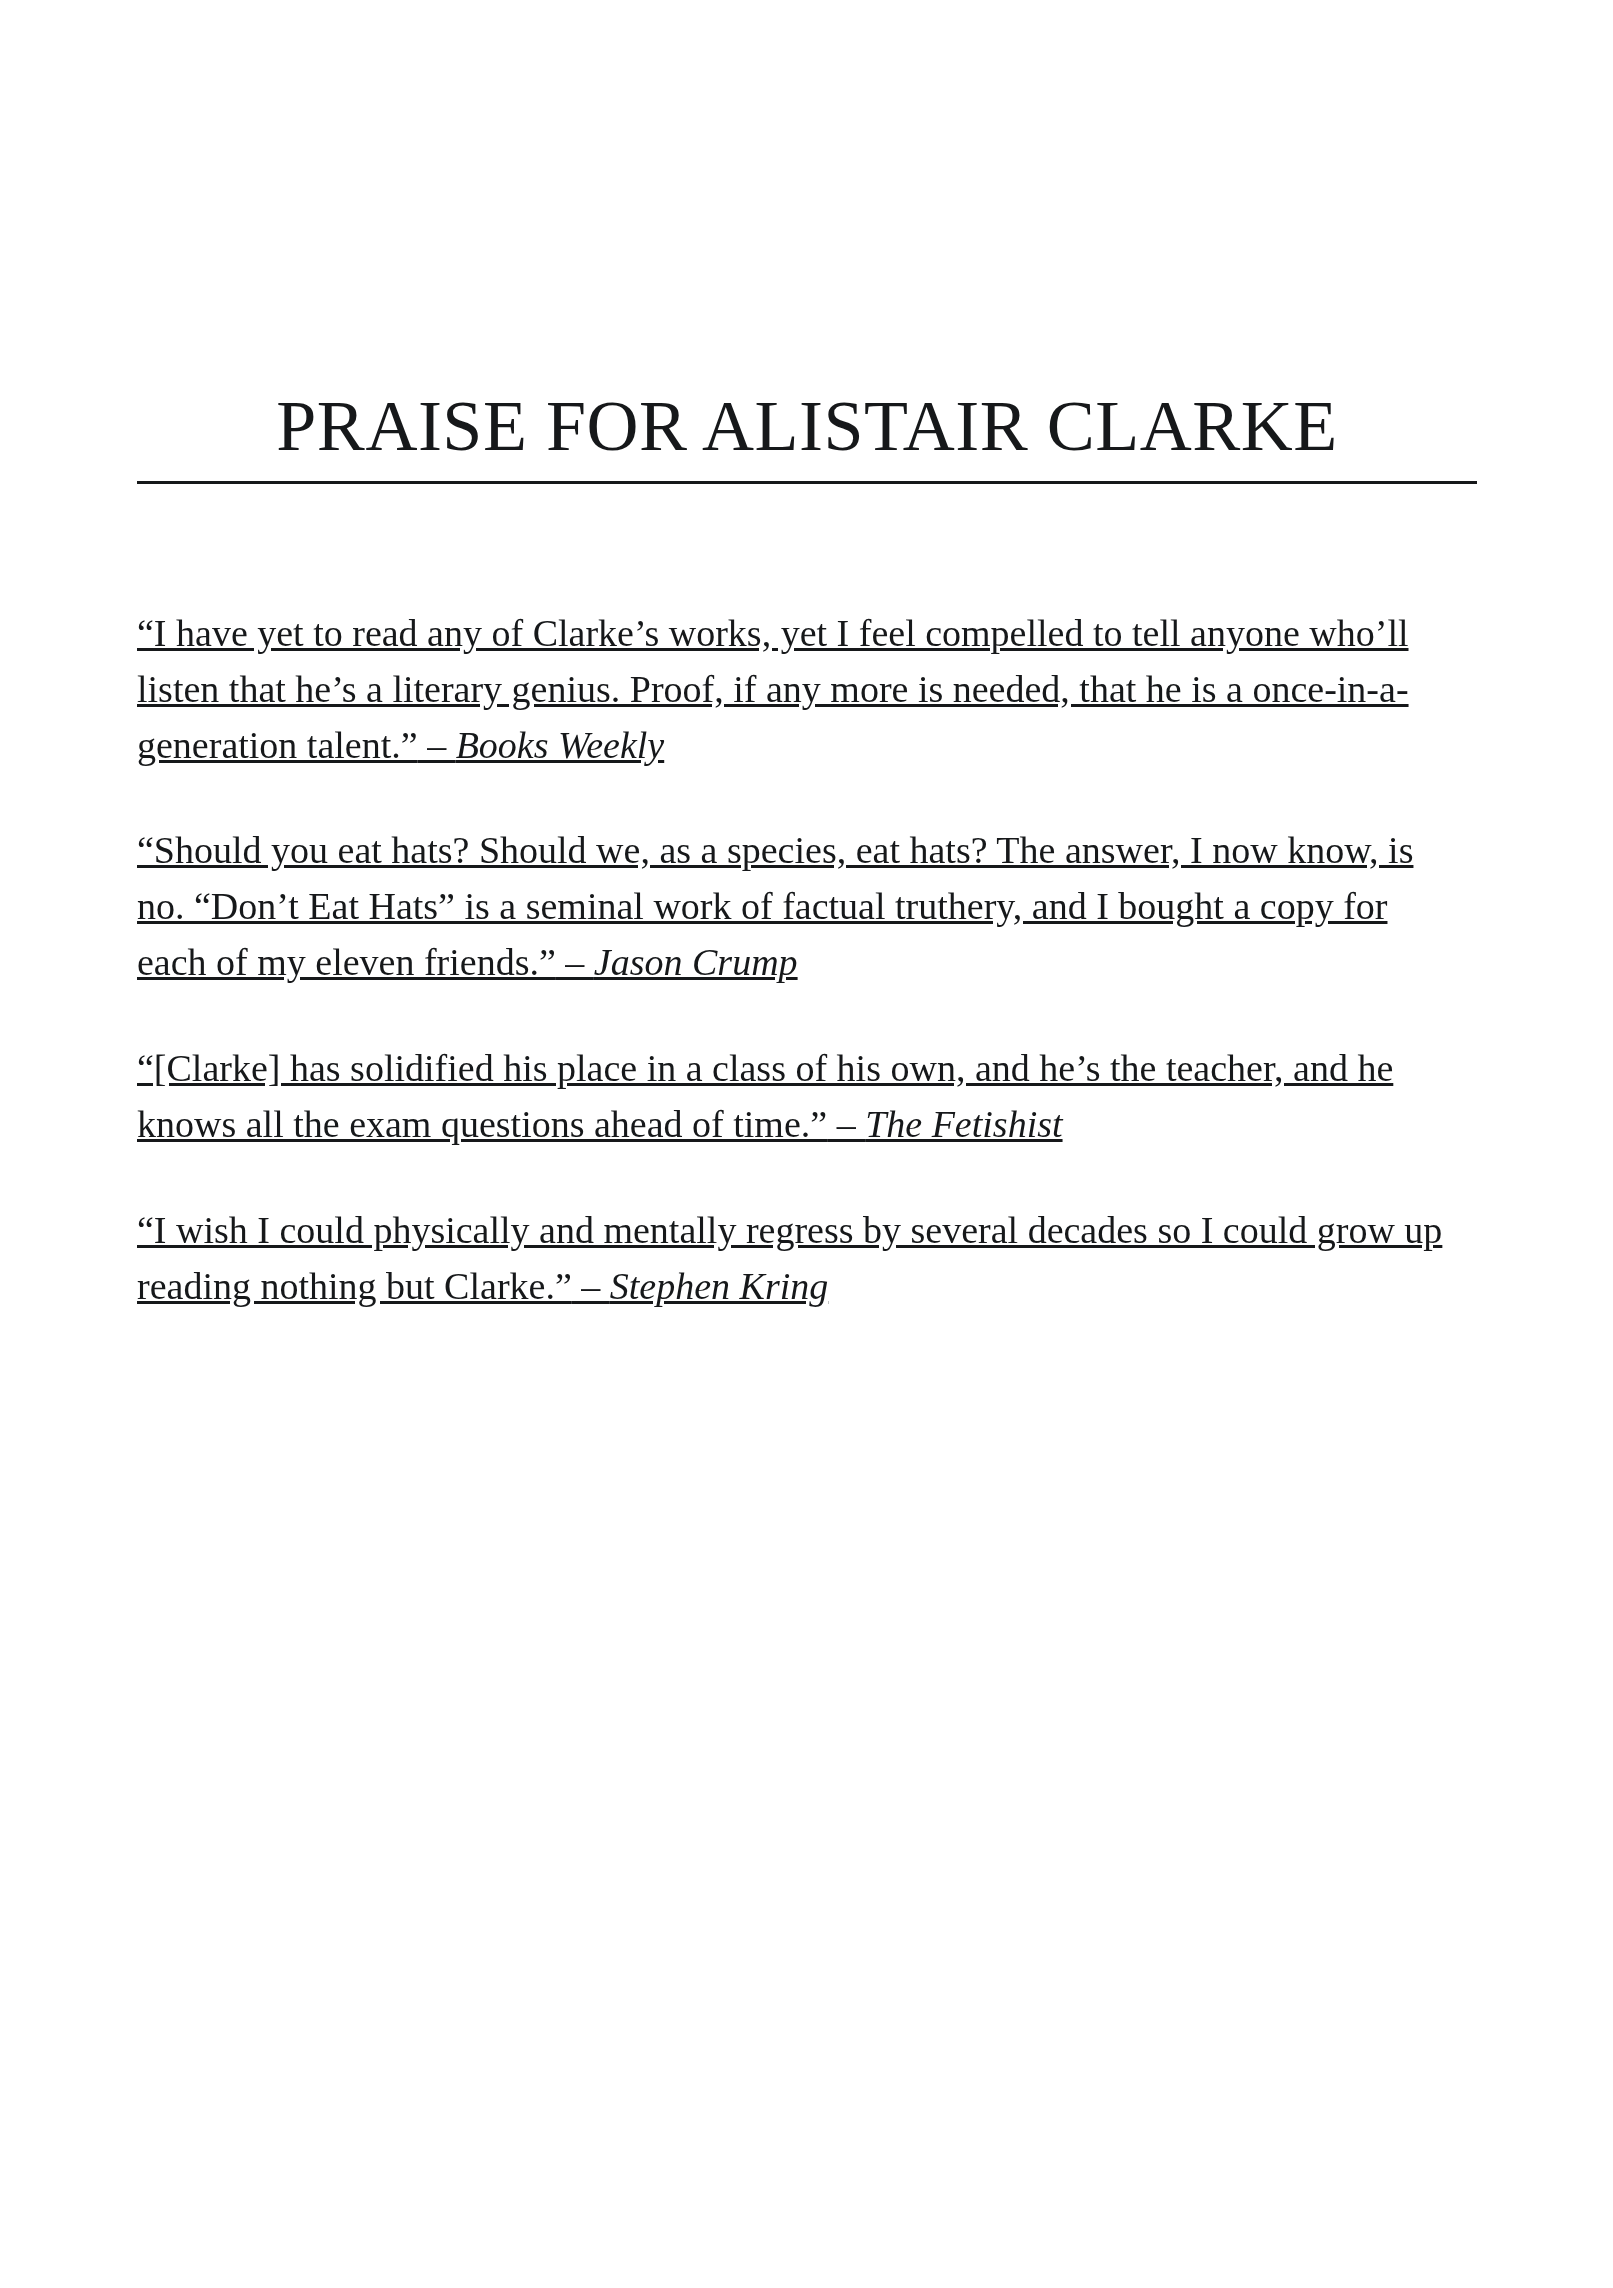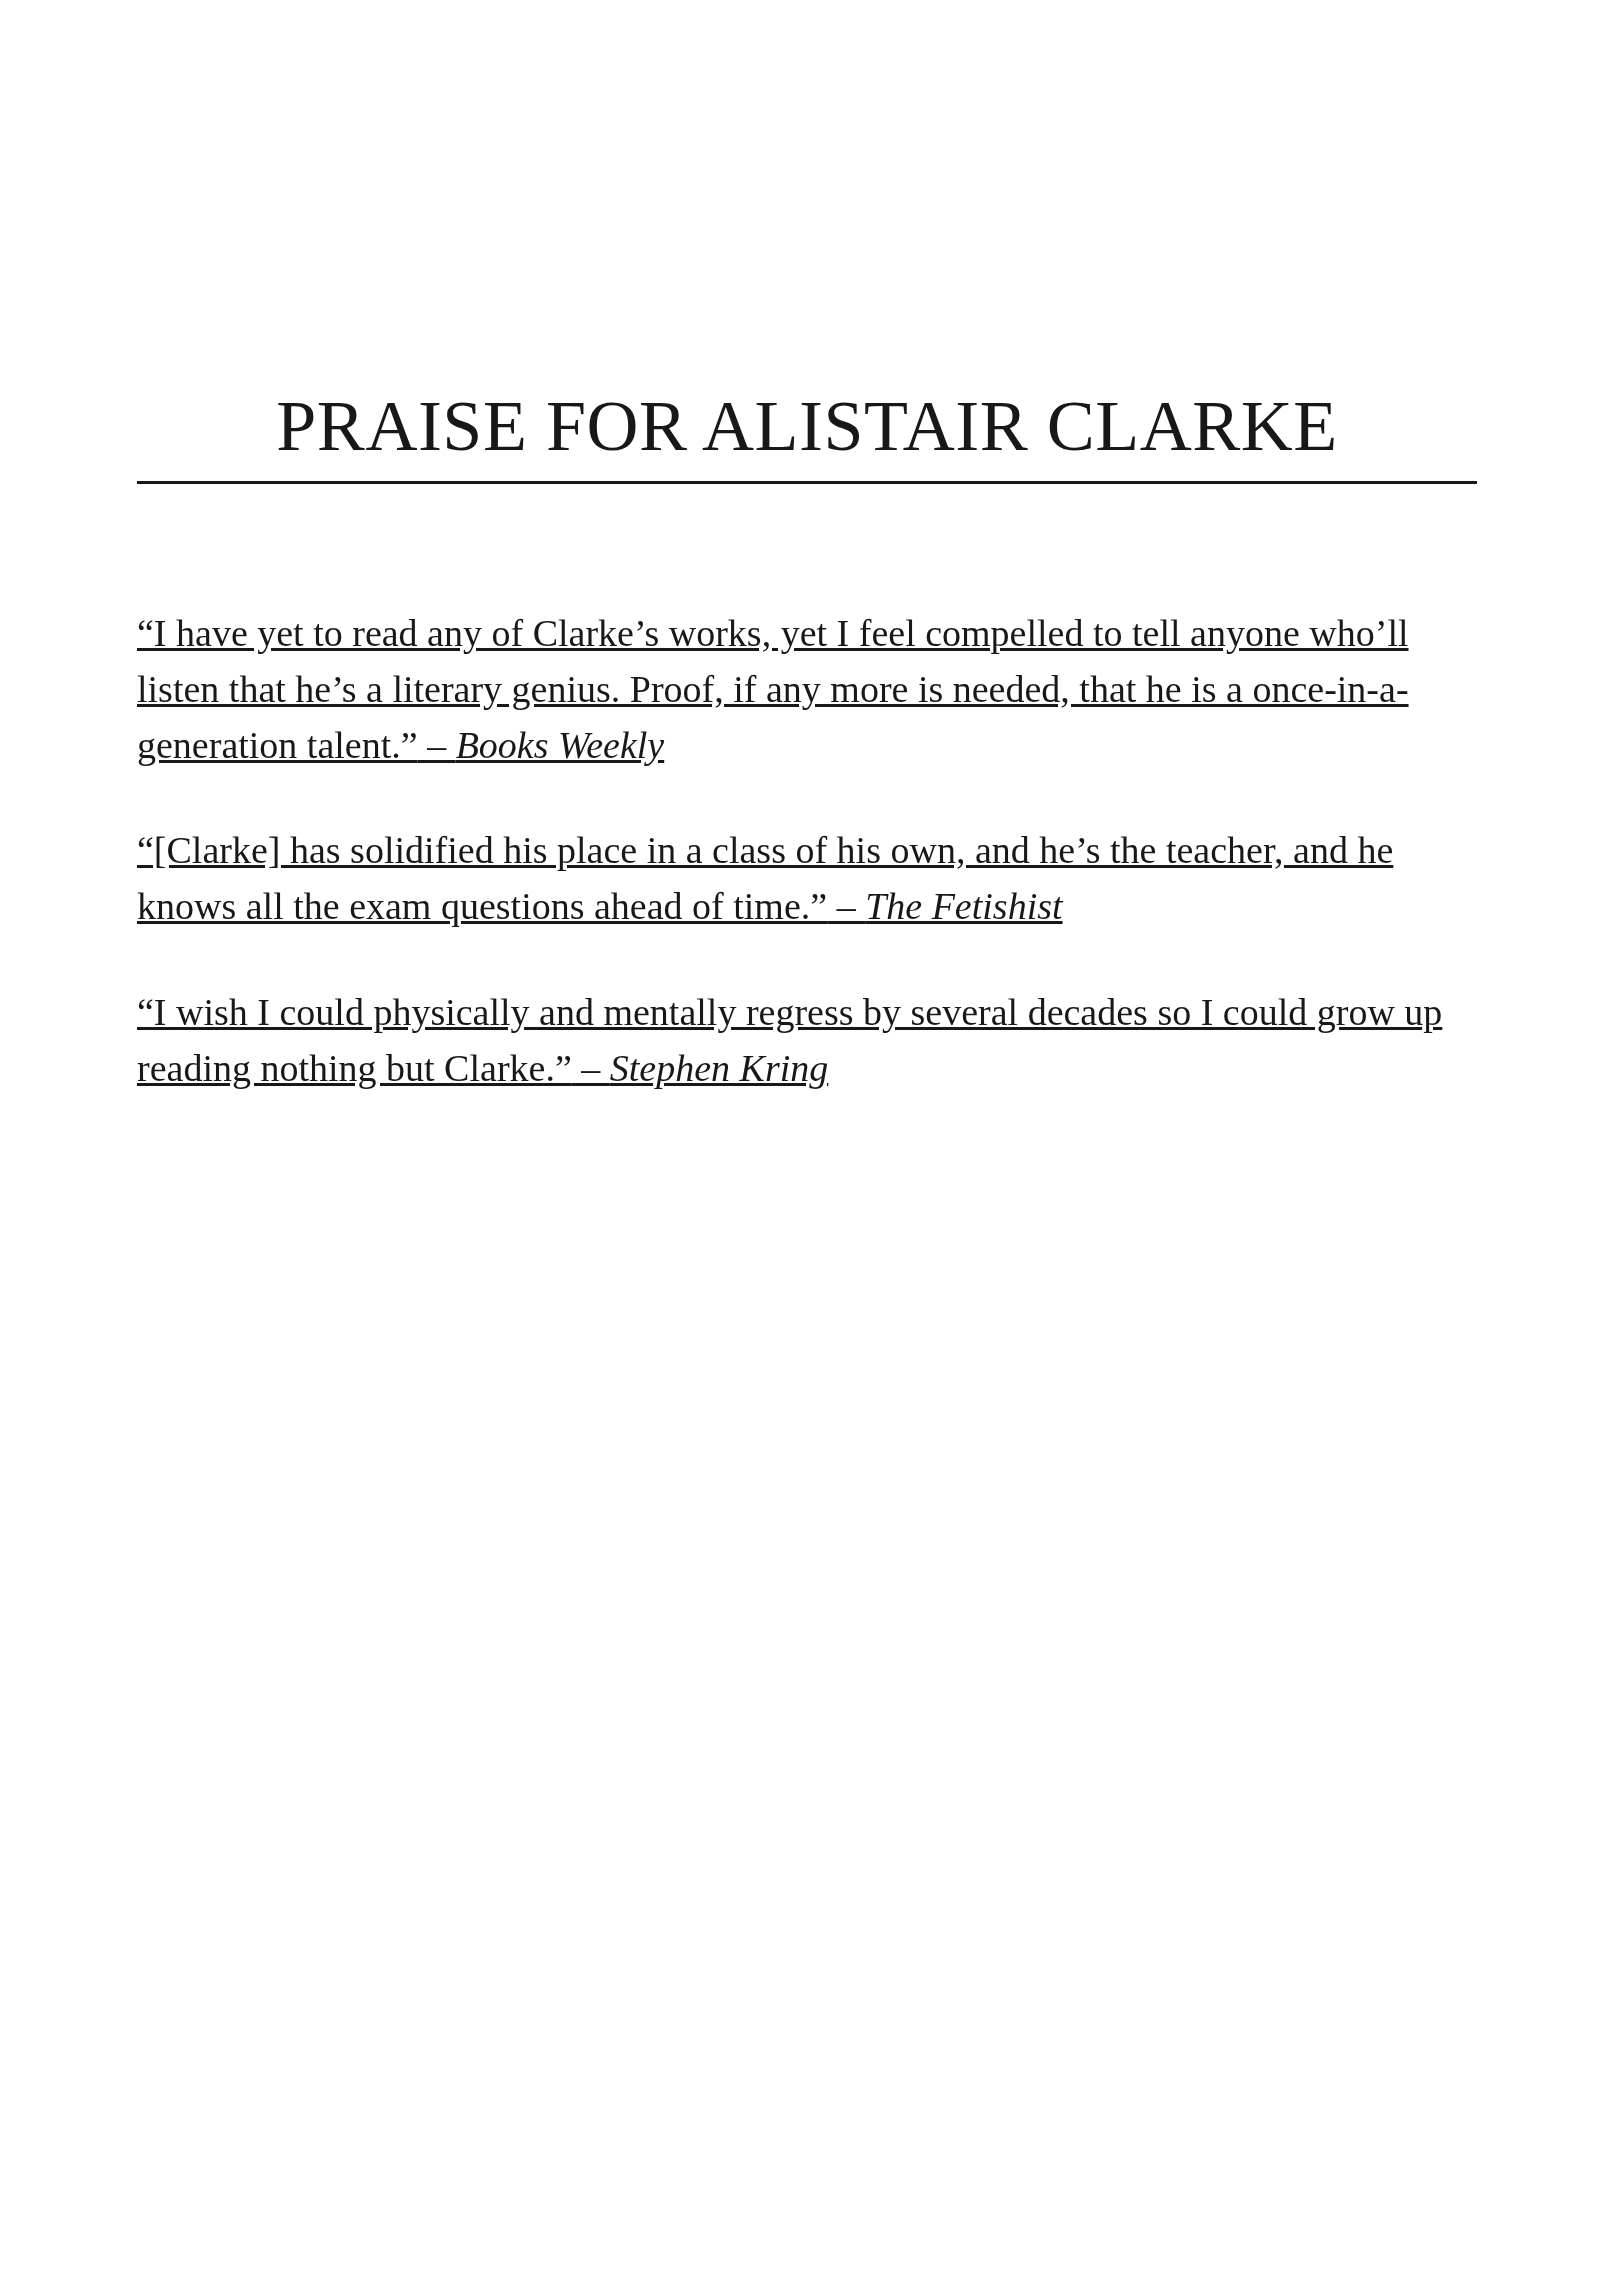--- a/index.html
+++ b/index.html
@@ -77,20 +77,23 @@
     <h1 class="page-title">PRAISE FOR ALISTAIR CLARKE</h1>
 
     <hr class="title-rule">
 
     <div class="quotes">
 
       <p class="quote">
         <span>“I have yet to read any of Clarke’s works, yet I feel compelled to tell anyone who’ll listen that he’s a literary genius. Proof, if any more is needed, that he is a once-in-a-generation talent.”</span><span class="dash"> – </span><span class="attribution">Books Weekly</span>
       </p>
 
+      <p class="quote">
+        <span>“Should you eat hats? Should we, as a species, eat hats? The answer, I now know, is no. “Don’t Eat Hats” is a seminal work of factual truthery, and I bought a copy for each of my eleven friends.”</span><span class="dash"> – </span><span class="attribution">Jason Crump</span>
+      </p>
 
       <p class="quote">
         <span>“[Clarke] has solidified his place in a class of his own, and he’s the teacher, and he knows all the exam questions ahead of time.”</span><span class="dash"> – </span><span class="attribution">The Fetishist</span>
       </p>
 
 
       <p class="quote">
         <span>“I wish I could physically and mentally regress by several decades so I could grow up reading nothing but Clarke.”</span><span class="dash"> – </span><span class="attribution">Stephen Kring</span>
       </p>
 

